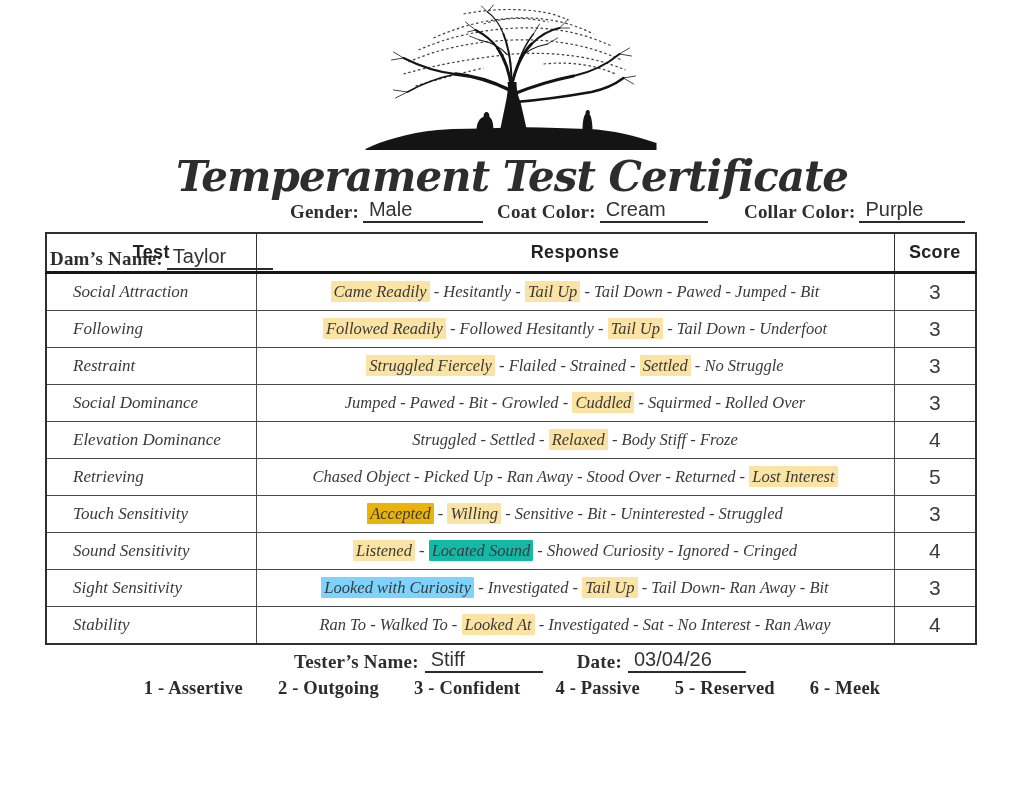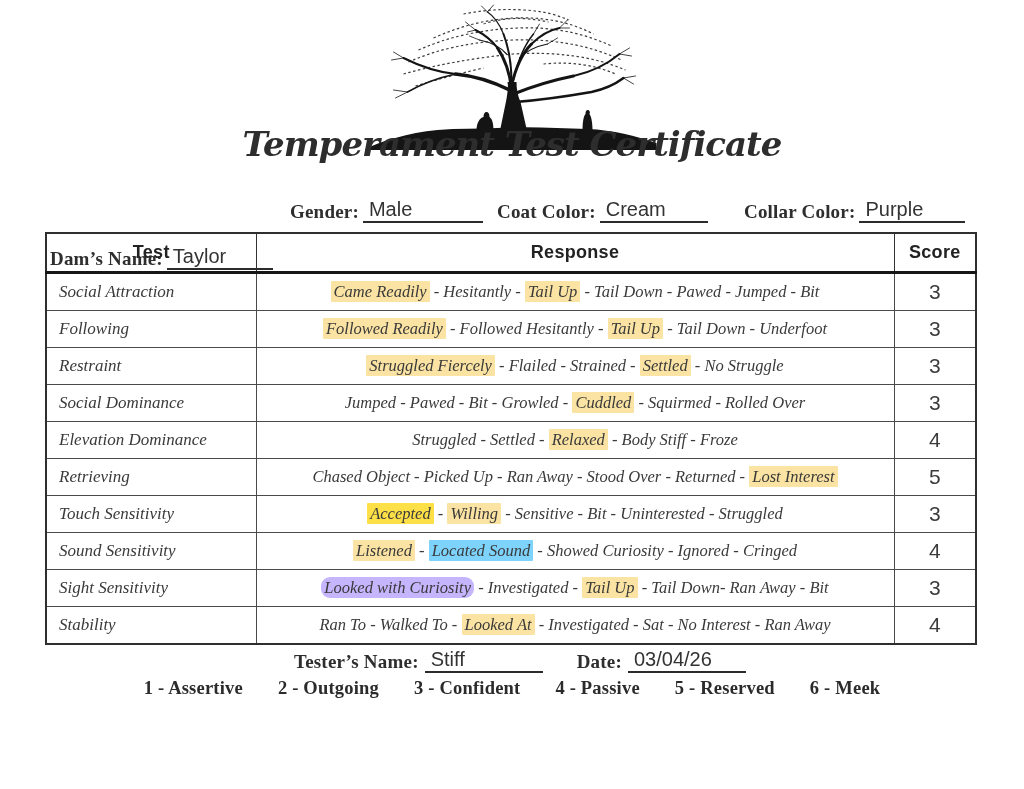--- a/index.html
+++ b/index.html
@@ -4,23 +4,23 @@
 <style>
   html,body{margin:0;padding:0;background:#ffffff;}
   .page{
     position:relative;width:1024px;height:789px;background:#ffffff;
     font-family:"Liberation Serif", serif;color:#2b2b2b;overflow:hidden;
   }
   
   .logo{position:absolute;left:363px;top:2px;width:296px;height:148px;}
   
   .title{
-    position:absolute;top:124px;left:0;width:100%;margin:0;text-align:center;
+    position:absolute;top:152px;left:0;width:100%;margin:0;text-align:center;
     font-family:"DejaVu Serif", serif;font-style:italic;font-weight:700;
-    font-size:34px;letter-spacing:-1px;color:#2d2d2d;
+    font-size:42px;letter-spacing:-1px;color:#2d2d2d;
   }
   
   .field{position:absolute;top:198px;white-space:nowrap;}
   .flabel{font-weight:700;font-size:19px;color:#2e2e2e;letter-spacing:0.2px;}
   .fvalue{
     display:inline-block;border-bottom:2px solid #2b2b2b;
     font-family:"Liberation Sans", sans-serif;font-size:20px;color:#333;
     padding:0 4px 1px 6px;vertical-align:bottom;line-height:22px;
   }
   .f-dam{left:50px;}   .f-dam .fvalue{min-width:96px;margin-top:47px;}
@@ -36,21 +36,21 @@
   .ttable th{
     height:35px;border:1px solid #333;border-bottom:3px solid #161616;
     font-family:"Liberation Sans", sans-serif;font-weight:700;font-size:18px;
     color:#222;letter-spacing:0.3px;
   }
   .ttable td{
     height:34px;border:1px solid #4a4a4a;
     font-style:italic;font-size:16.5px;color:#3a3a3a;
     overflow:hidden;white-space:nowrap;
   }
-  td.test-cell{padding-left:12px;text-align:left;font-size:17px;}
+  td.test-cell{padding-left:26px;text-align:left;font-size:17px;}
   td.resp-cell{text-align:center;padding:0 8px;}
   td.score-cell{
     text-align:center;font-style:normal;
     font-family:"Liberation Sans", sans-serif;font-size:21px;color:#3c3c3c;
   }
   .hl{padding:1px 3px;border-radius:1px;}
   
   .tester-row{
     position:absolute;top:648px;left:8px;width:100%;
     display:flex;justify-content:center;align-items:flex-end;white-space:nowrap;
@@ -173,31 +173,31 @@
           <td class="resp-cell"><span>Struggled - Settled - </span><span class="hl" style="background: rgb(250, 227, 163);">Relaxed</span><span> - Body Stiff - Froze</span></td>
           <td class="score-cell">4</td>
         </tr>
         <tr>
           <td class="test-cell">Retrieving</td>
           <td class="resp-cell"><span>Chased Object - Picked Up - Ran Away - Stood Over - Returned - </span><span class="hl" style="background: rgb(250, 227, 163);">Lost Interest</span></td>
           <td class="score-cell">5</td>
         </tr>
         <tr>
           <td class="test-cell">Touch Sensitivity</td>
-          <td class="resp-cell"><span class="hl" style="background: #fde047;">Accepted</span><span> - </span><span class="hl" style="background: rgb(250, 227, 163);">Willing</span><span> - Sensitive - Bit - Uninterested - Struggled</span></td>
+          <td class="resp-cell"><span class="hl" style="background: #eab308;">Accepted</span><span> - </span><span class="hl" style="background: rgb(250, 227, 163);">Willing</span><span> - Sensitive - Bit - Uninterested - Struggled</span></td>
           <td class="score-cell">3</td>
         </tr>
         <tr>
           <td class="test-cell">Sound Sensitivity</td>
-          <td class="resp-cell"><span class="hl" style="background: rgb(250, 227, 163);">Listened</span><span> - </span><span class="hl" style="background: #7dd3fc;">Located Sound</span><span> - Showed Curiosity - Ignored - Cringed</span></td>
+          <td class="resp-cell"><span class="hl" style="background: rgb(250, 227, 163);">Listened</span><span> - </span><span class="hl" style="background: #14b8a6;">Located Sound</span><span> - Showed Curiosity - Ignored - Cringed</span></td>
           <td class="score-cell">4</td>
         </tr>
         <tr>
           <td class="test-cell">Sight Sensitivity</td>
-          <td class="resp-cell"><span class="hl" style="background: #c4b5fd; border-radius: 9px;">Looked with Curiosity</span><span> - Investigated - </span><span class="hl" style="background: rgb(250, 227, 163);">Tail Up</span><span> -  Tail Down- Ran Away - Bit</span></td>
+          <td class="resp-cell"><span class="hl" style="background: #7dd3fc;">Looked with Curiosity</span><span> - Investigated - </span><span class="hl" style="background: rgb(250, 227, 163);">Tail Up</span><span> -  Tail Down- Ran Away - Bit</span></td>
           <td class="score-cell">3</td>
         </tr>
         <tr>
           <td class="test-cell">Stability</td>
           <td class="resp-cell"><span>Ran To - Walked To - </span><span class="hl" style="background: rgb(250, 227, 163);">Looked At</span><span> - Investigated - Sat - No Interest - Ran Away</span></td>
           <td class="score-cell">4</td>
         </tr>
       </tbody>
   </table>
 

